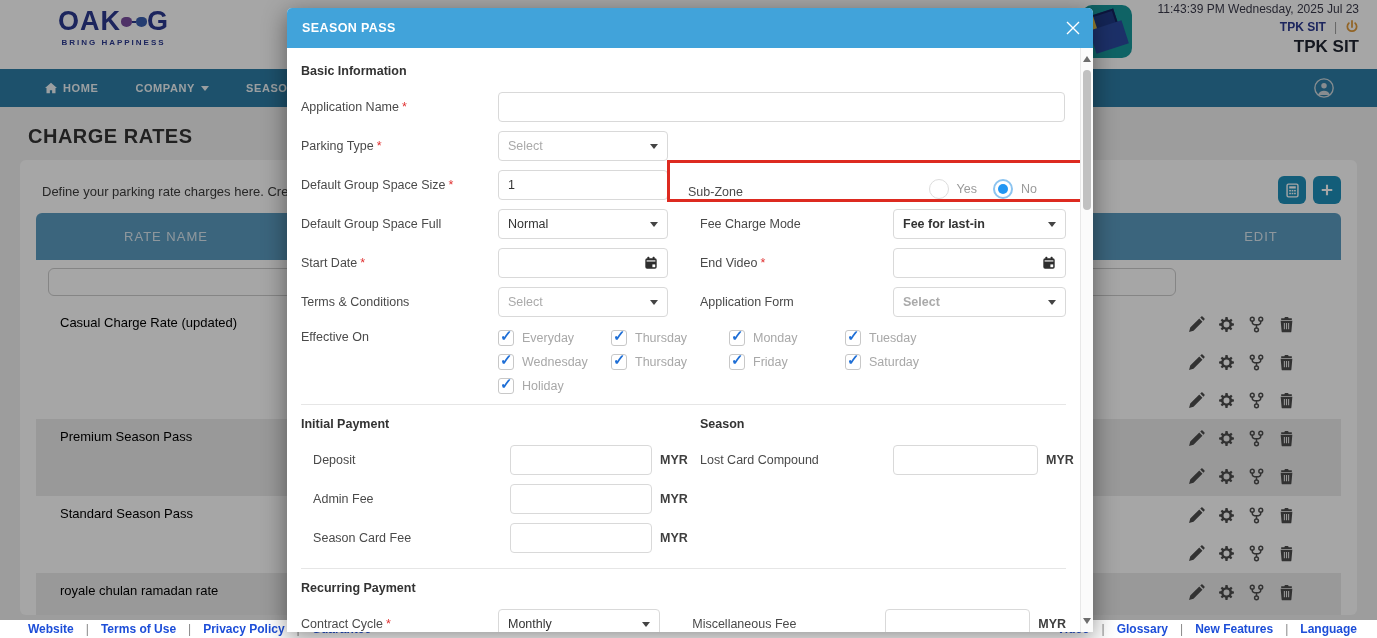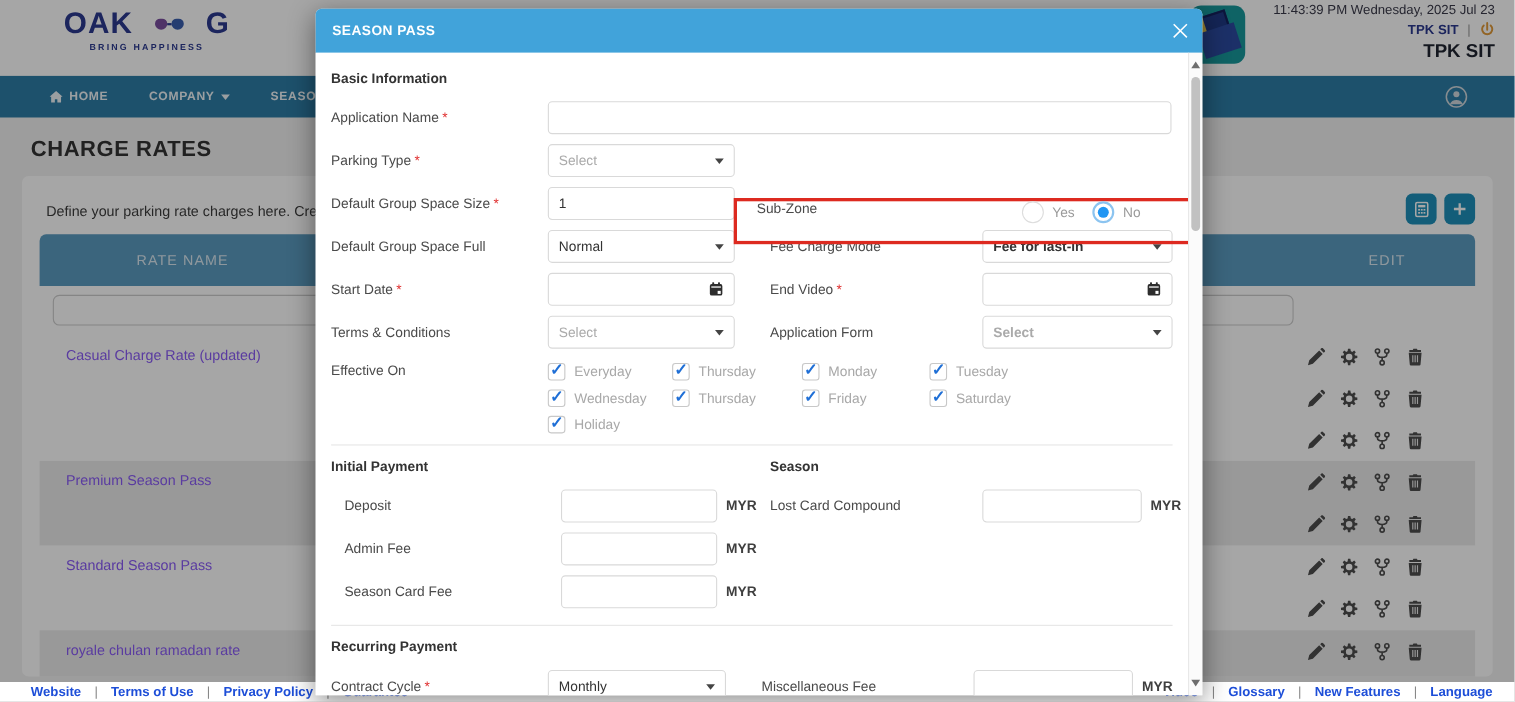--- a/index.html
+++ b/index.html
@@ -2,21 +2,21 @@
 <html><head>
 <meta charset="utf-8">
 <style>
   * { margin:0; padding:0; box-sizing:border-box; }
   html,body { width:1377px; height:638px; overflow:hidden; font-family:"Liberation Sans", sans-serif; background:#f2f2f2; }
   .page { position:relative; width:1377px; height:638px; }
 
   
   .top-header { position:absolute; top:0; left:0; right:0; height:69px; background:#ffffff; z-index:1; }
   .logo { position:absolute; left:58px; top:6px; text-align:center; }
-  .logo-line { display:flex; align-items:center; gap:20px; justify-content:center; }
+  .logo-line { display:flex; align-items:center; gap:0; justify-content:center; }
   .logo-txt { font-size:27px; font-weight:bold; color:#2b3990; letter-spacing:1px; }
   .glasses { display:flex; align-items:center; }
   .lens { width:11px; height:10px; border-radius:50% 50% 60% 60%; display:inline-block; }
   .lens.l { background:#7a4e9e; }
   .lens.r { background:#3a5fae; }
   .bridge { width:4px; height:2px; background:#2b3990; }
   .logo-tag { font-size:8px; font-weight:bold; color:#2b3990; letter-spacing:2px; margin-top:1px; }
   .header-right { position:absolute; right:18px; top:2px; text-align:right; }
   .clock { font-size:12px; color:#3a3a4a; }
   .acct-line { font-size:12px; margin-top:4px; display:flex; justify-content:flex-end; align-items:center; gap:8px; }
@@ -42,21 +42,21 @@
   .th-rate { width:260px; }
   .th-spacer { flex:1; }
   .th-edit { width:160px; }
   .filter-input { position:absolute; height:28px; border:1px solid #ccc; border-radius:6px; background:#fff; top:108px; font-size:12px; padding:0 8px; color:#333; }
   .fi-left { left:28px; width:530px; }
   .fi-right { left:964px; width:192px; }
   .tbl-body { position:absolute; left:16px; top:145px; width:1305px; }
   .rate-group { position:relative; width:100%; }
   .rg-a { background:#ffffff; }
   .rg-b { background:#ececec; }
-  .rate-label { position:absolute; left:24px; top:10px; font-size:13px; color:#8b5cf6; }
+  .rate-label { position:absolute; left:24px; top:10px; font-size:13px; color:#000000; }
   .sub { height:38px; display:flex; align-items:center; justify-content:flex-end; padding-right:46px; gap:13px; }
   .act-icon { width:17px; height:17px; display:inline-flex; cursor:pointer; }
   .act-icon svg { width:100%; height:100%; }
 
   
   .footer { position:absolute; left:0; right:0; bottom:0; height:18px; background:#fff; z-index:6; font-size:12px; font-weight:bold; }
   .f-left { position:absolute; left:28px; bottom:2px; display:flex; gap:12px; }
   .f-right { position:absolute; right:20px; bottom:2px; display:flex; gap:12px; }
   .f-link { color:#1d4ed8; cursor:pointer; white-space:nowrap; }
   .f-sep { color:#888; font-weight:normal; }
@@ -95,21 +95,21 @@
   .datebox { position:relative; display:flex; align-items:center; justify-content:flex-end; cursor:text; }
   .myr { margin-left:8px; color:#3f3f3f;font-weight:bold; }
   .divider { border-top:1px solid #e6e6e6; margin:6px 0 12px 0; }
   .chk-grid { display:flex; flex-direction:column; gap:0; }
   .chk-line { display:flex; height:24px; align-items:center; }
   .chk-item { display:flex; align-items:center; gap:8px; }
   .c0 { width:113px; } .c1 { width:118px; } .c2 { width:116px; }
   .chkbox { width:16px; height:16px; border:1px solid #c8c8c8; border-radius:3px; background:#fff; position:relative; flex:none; cursor:pointer; }
   .chkbox .tick { position:absolute; left:1px; top:-4px; color:#1f6fd6; font-size:15px; font-weight:bold; }
   .chk-label { color:#a8a8a8; font-size:12.5px; }
-  .subzone-box { position:absolute; left:380px; top:112px; width:431px; height:42px; border:3px solid #dd2a20; display:flex; align-items:flex-start; z-index:2; background:transparent;margin-top:20px; }
+  .subzone-box { position:absolute; left:380px; top:112px; width:431px; height:42px; border:3px solid #dd2a20; display:flex; align-items:flex-end; z-index:2; background:transparent; }
   .subzone-box .sz-label { flex:1; padding-left:18px; color:#4a4a4a; }
   .radio-group { display:flex; align-items:center; gap:16px; padding-right:58px; }
   .radio-item { display:flex; align-items:center; gap:8px; cursor:pointer; }
   .radio-off { width:20px; height:20px; border-radius:50%; border:1px solid #ddd; background:#fff; }
   .radio-on { width:20px; height:20px; border-radius:50%; border:2px solid #8cc4f0; background:#fff; display:flex; align-items:center; justify-content:center; }
   .radio-on .dot { width:10px; height:10px; border-radius:50%; background:#2196f3; }
   .radio-label { color:#9a9a9a; }
   .split { display:flex; align-items:flex-start; }
   .col-l { width:399px; flex:none; }
   .col-r { flex:1; }

